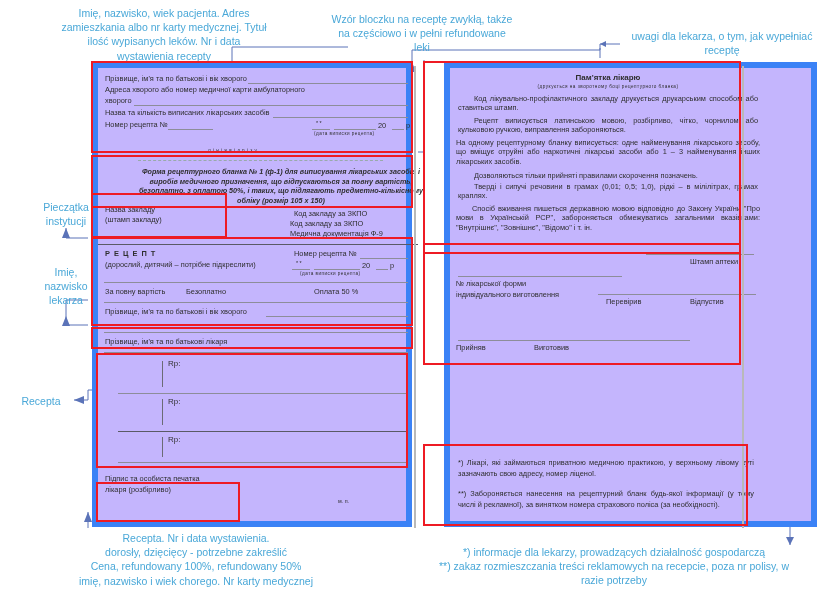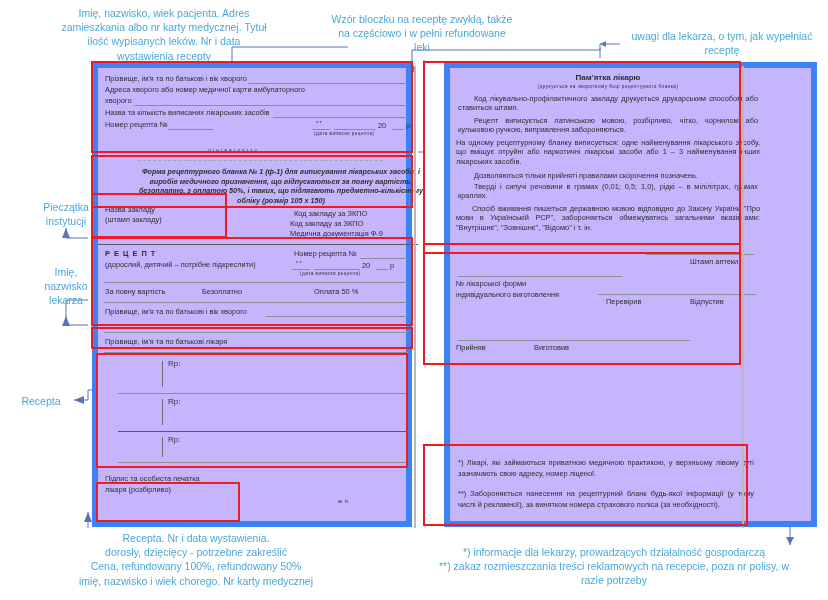--- a/index.html
+++ b/index.html
@@ -167,21 +167,21 @@
   <div class="rule" style="left:194px;top:201px;width:18px;"></div>
   <div class="rule" style="left:216px;top:201px;width:46px;"></div>
   <div class="ftext" style="left:264px;top:193px;">20</div>
   <div class="rule" style="left:278px;top:201px;width:12px;"></div>
   <div class="ftext" style="left:292px;top:193px;">р</div>
   <div class="ftext xs" style="left:202px;top:203px;">(дата виписки рецепта)</div>
 
   <div class="rule" style="left:6px;top:214px;width:304px;"></div>
 
   <div class="ftext" style="left:7px;top:219px;">За повну вартість</div>
-  <div class="ftext" style="left:104px;top:219px;">Безоплатно</div>
+  <div class="ftext" style="left:88px;top:219px;">Безоплатно</div>
   <div class="ftext" style="left:216px;top:219px;">Оплата 50 %</div>
 
   <div class="rule" style="left:6px;top:234px;width:304px;"></div>
 
   <div class="ftext" style="left:7px;top:239px;">Прізвище, ім'я та по батькові і вік хворого</div>
   <div class="rule" style="left:168px;top:248px;width:142px;"></div>
 
   <div class="rule" style="left:6px;top:264px;width:304px;"></div>
 
   <div class="ftext" style="left:7px;top:269px;">Прізвище, ім'я та по батькові лікаря</div>

